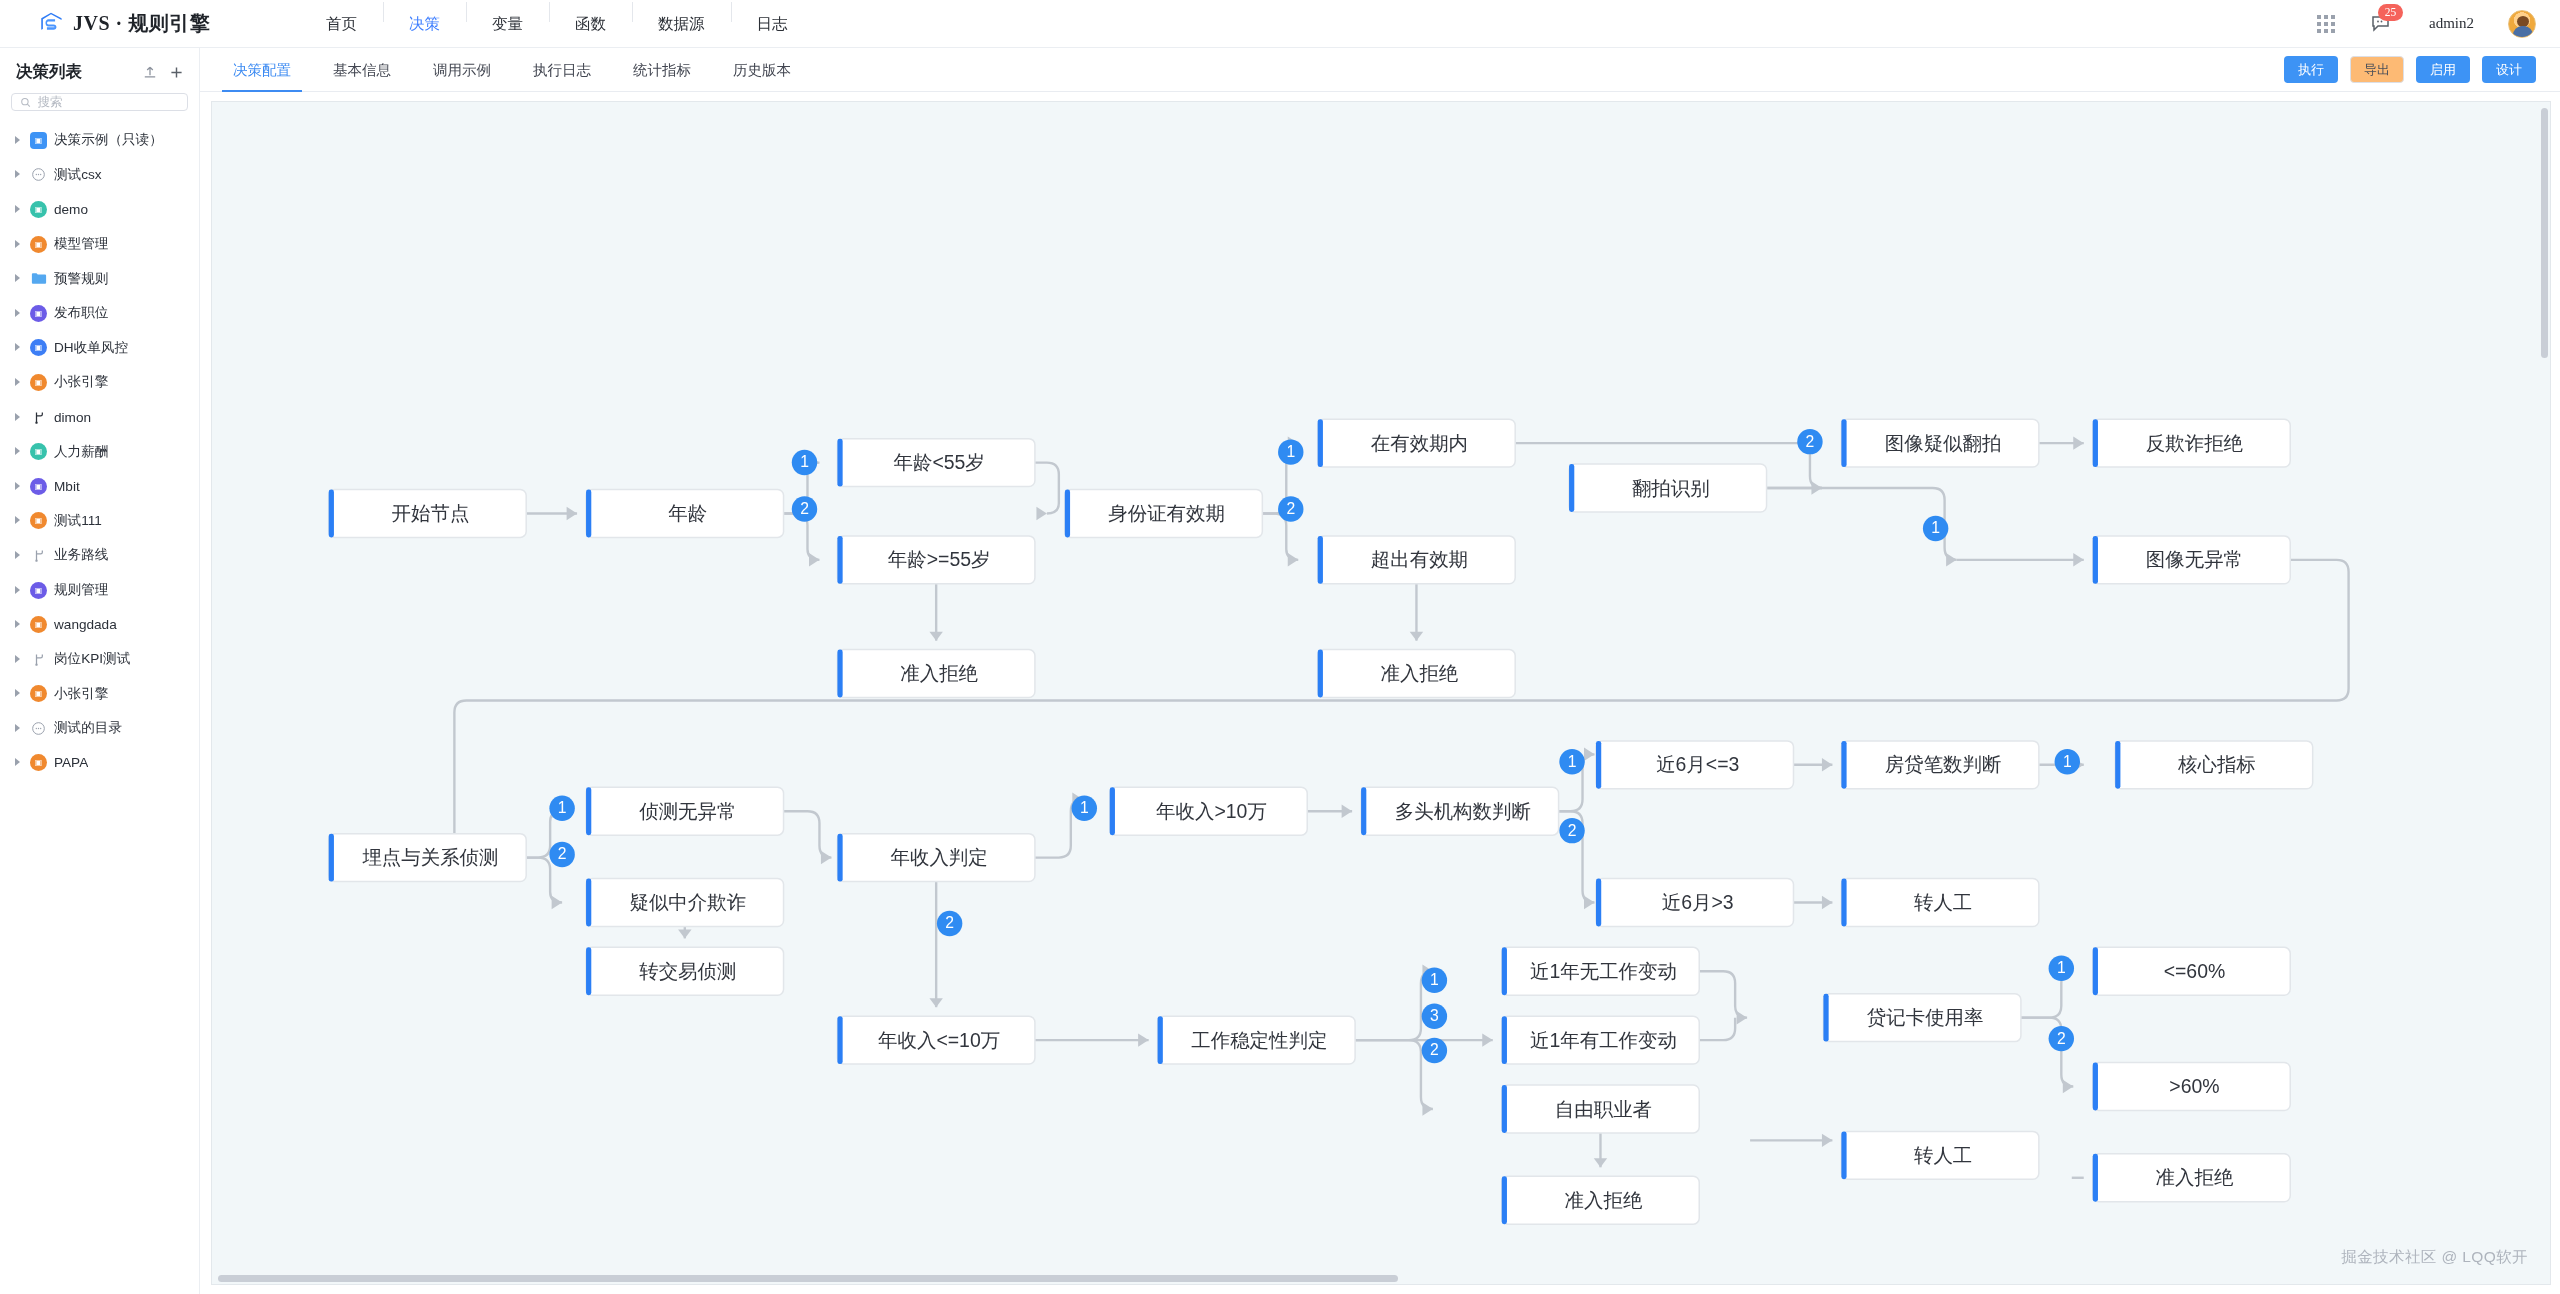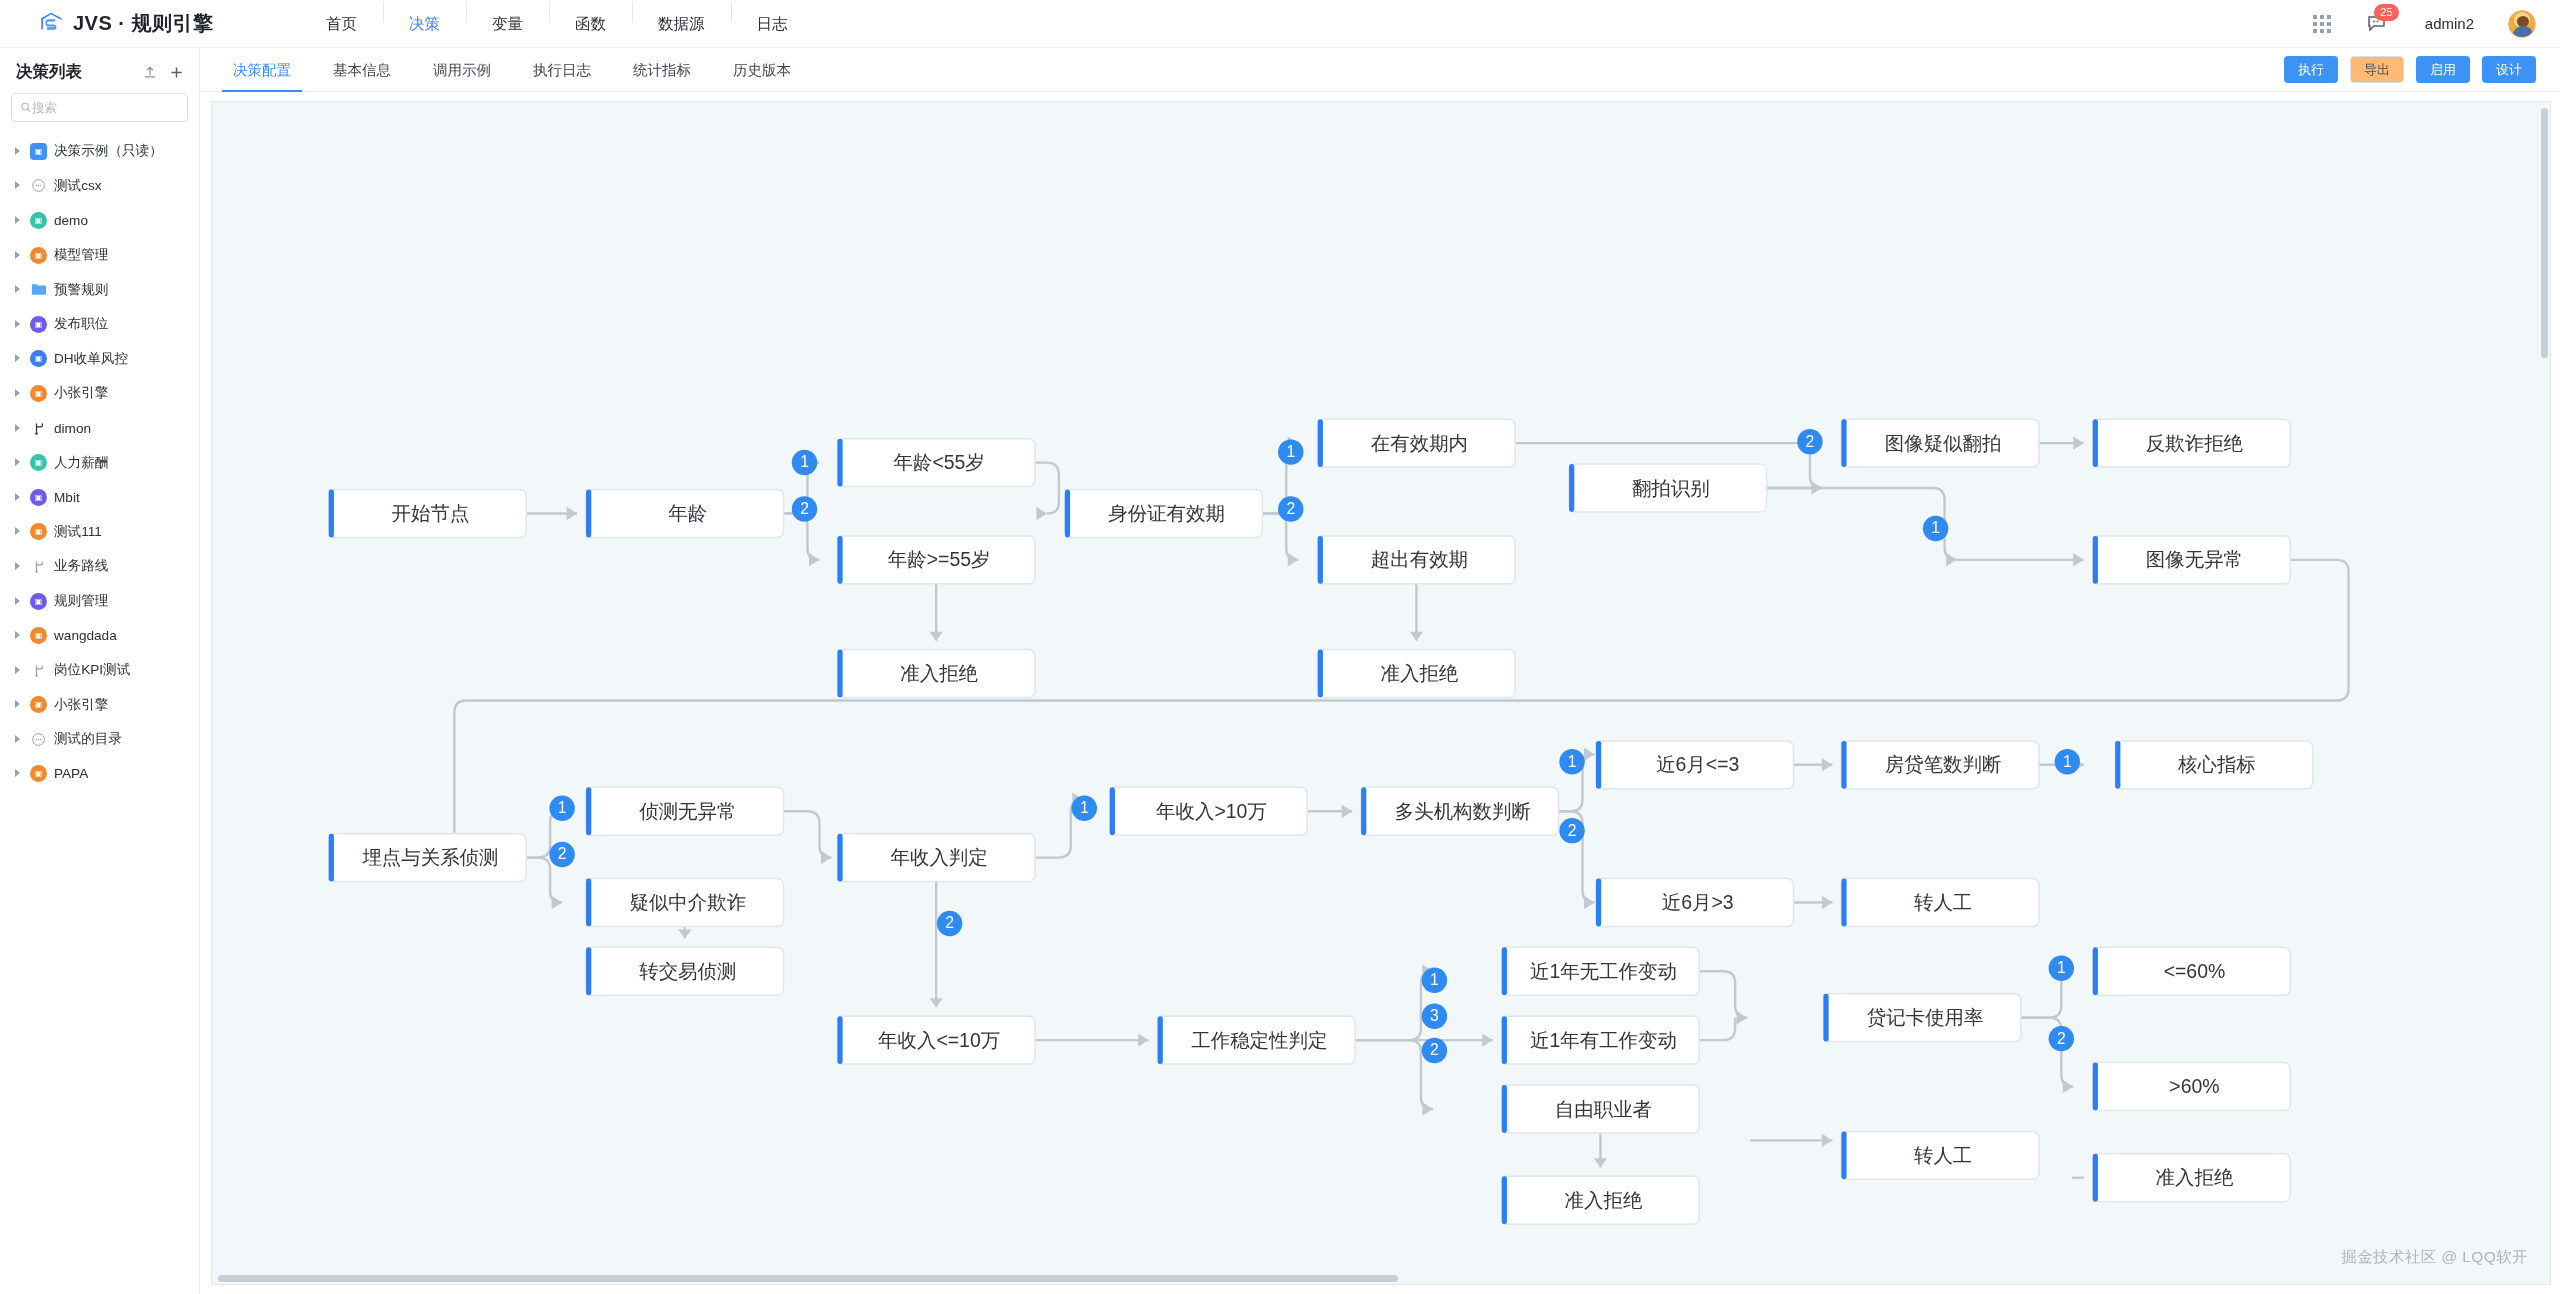--- a/index.html
+++ b/index.html
@@ -5,21 +5,21 @@
   * { box-sizing: border-box; margin: 0; padding: 0; }
   html, body {
     width: 2560px; height: 1294px;
     font-family: "Liberation Sans", "DejaVu Sans", sans-serif;
     background: #ffffff; overflow: hidden;
   }
   
   .topnav {
     height: 48px; width: 100%;
     background: #fff; border-bottom: 1px solid #ebeef2;
-    display: flex; align-items: center; position: relative;
+    display: flex; align-items: center; position: relative; font-family: Liberation Serif, serif;
   }
   .brand { display: flex; align-items: center; gap: 9px; padding-left: 38px; width: 300px; }
   .brand-logo { width: 26px; height: 26px; }
   .brand-text { font-size: 20px; font-weight: 700; color: #1f2329; letter-spacing: .5px; }
   .mainmenu { display: flex; align-items: center; height: 100%; }
   .mainmenu .mi {
     font-size: 15.5px; color: #2b2f36; padding: 12px 26px; cursor: pointer;
     position: relative; line-height: 48px; white-space: nowrap;
   }
   .mainmenu .mi + .mi::before {
@@ -56,22 +56,22 @@
     width: 200px; min-width: 200px; background: #fff;
     border-right: 1px solid #ebeef2; display: flex; flex-direction: column;
   }
   .sb-head {
     display: flex; align-items: center; padding: 13px 14px 10px 16px; gap: 10px;
   }
   .sb-title { font-size: 16.5px; font-weight: 700; color: #1f2329; flex: 1; }
   .sb-ic { color: #8d939e; cursor: pointer; display: flex; align-items: center; }
   .sb-search { padding: 0 11px 10px 11px; }
   .sb-search .sbox {
-    height: 29px; border: 1px solid #dcdfe6; border-radius: 4px; display: flex;
-    align-items: center; padding: 0 8px; background: #fff;
+    height: 18px; border: 1px solid #dcdfe6; border-radius: 4px; display: flex;
+    align-items: center; gap: 6px; padding: 0 8px; background: #fff;
   }
   .sb-search input {
     border: 0; outline: 0; font-size: 12.5px; color: #3c4049; width: 100%;
     font-family: inherit; background: transparent;
   }
   .sb-search input::placeholder { color: #b4b9c2; }
   .tree { flex: 1; overflow: hidden; padding-top: 2px; }
   .tnode {
     display: flex; align-items: center; gap: 7px; height: 34.6px; padding-left: 14px;
     cursor: pointer; font-size: 13.6px; color: #2b3039; white-space: nowrap;

